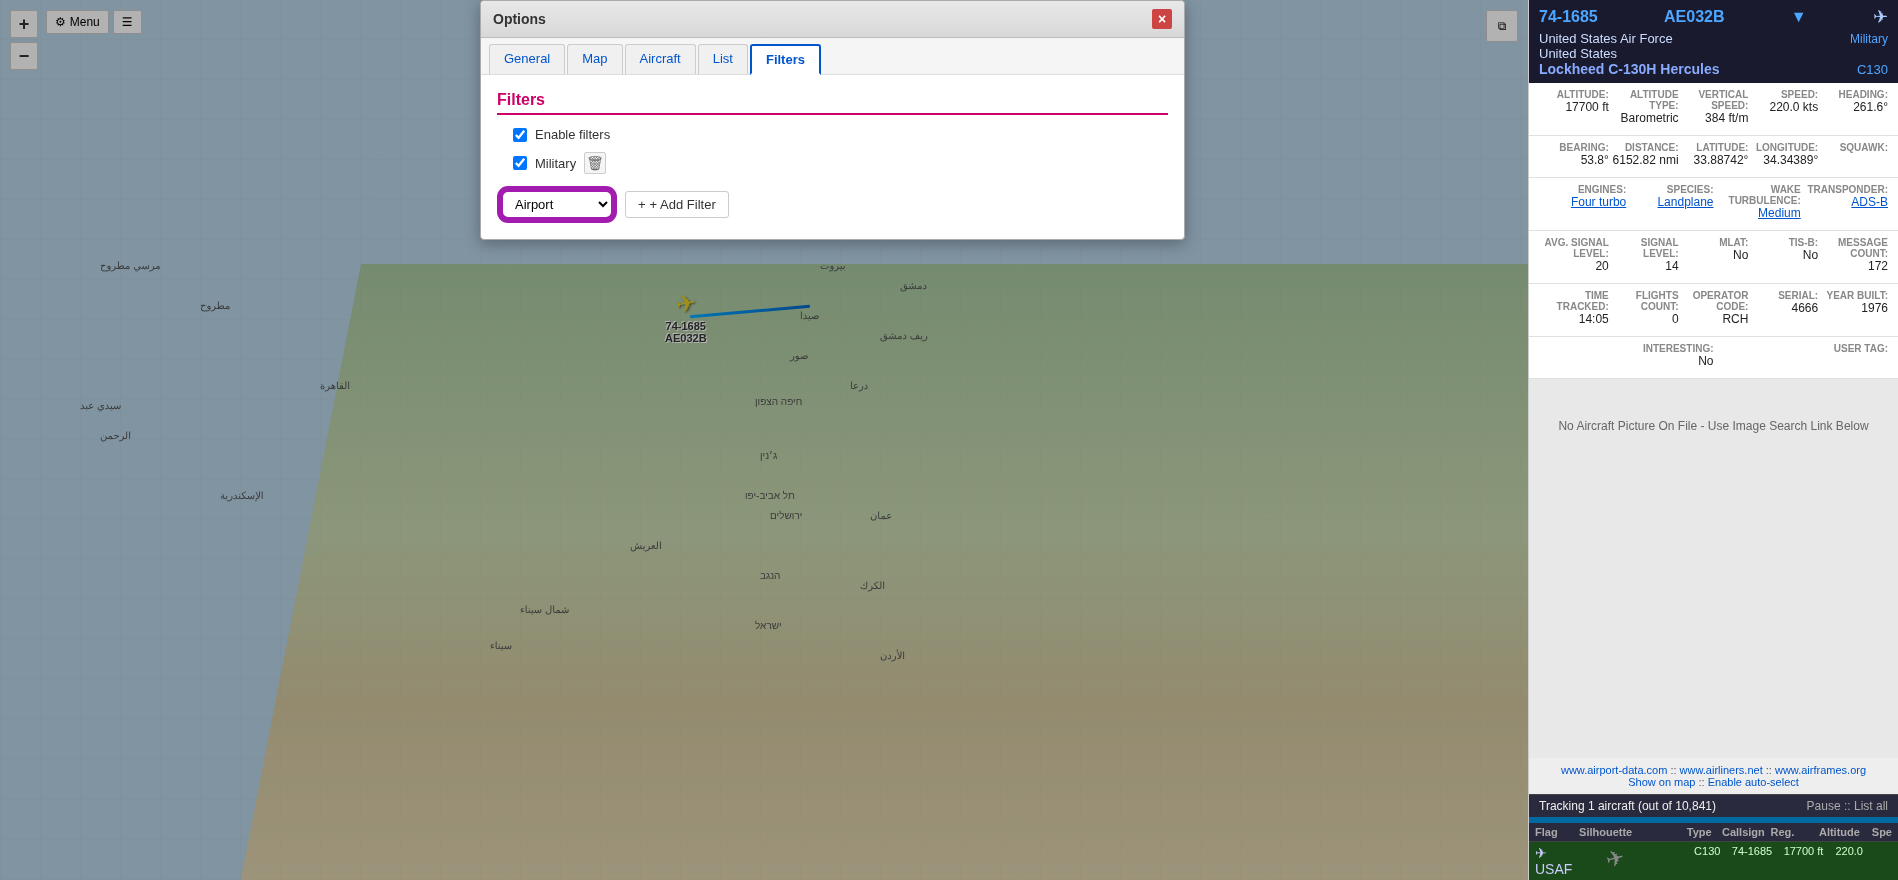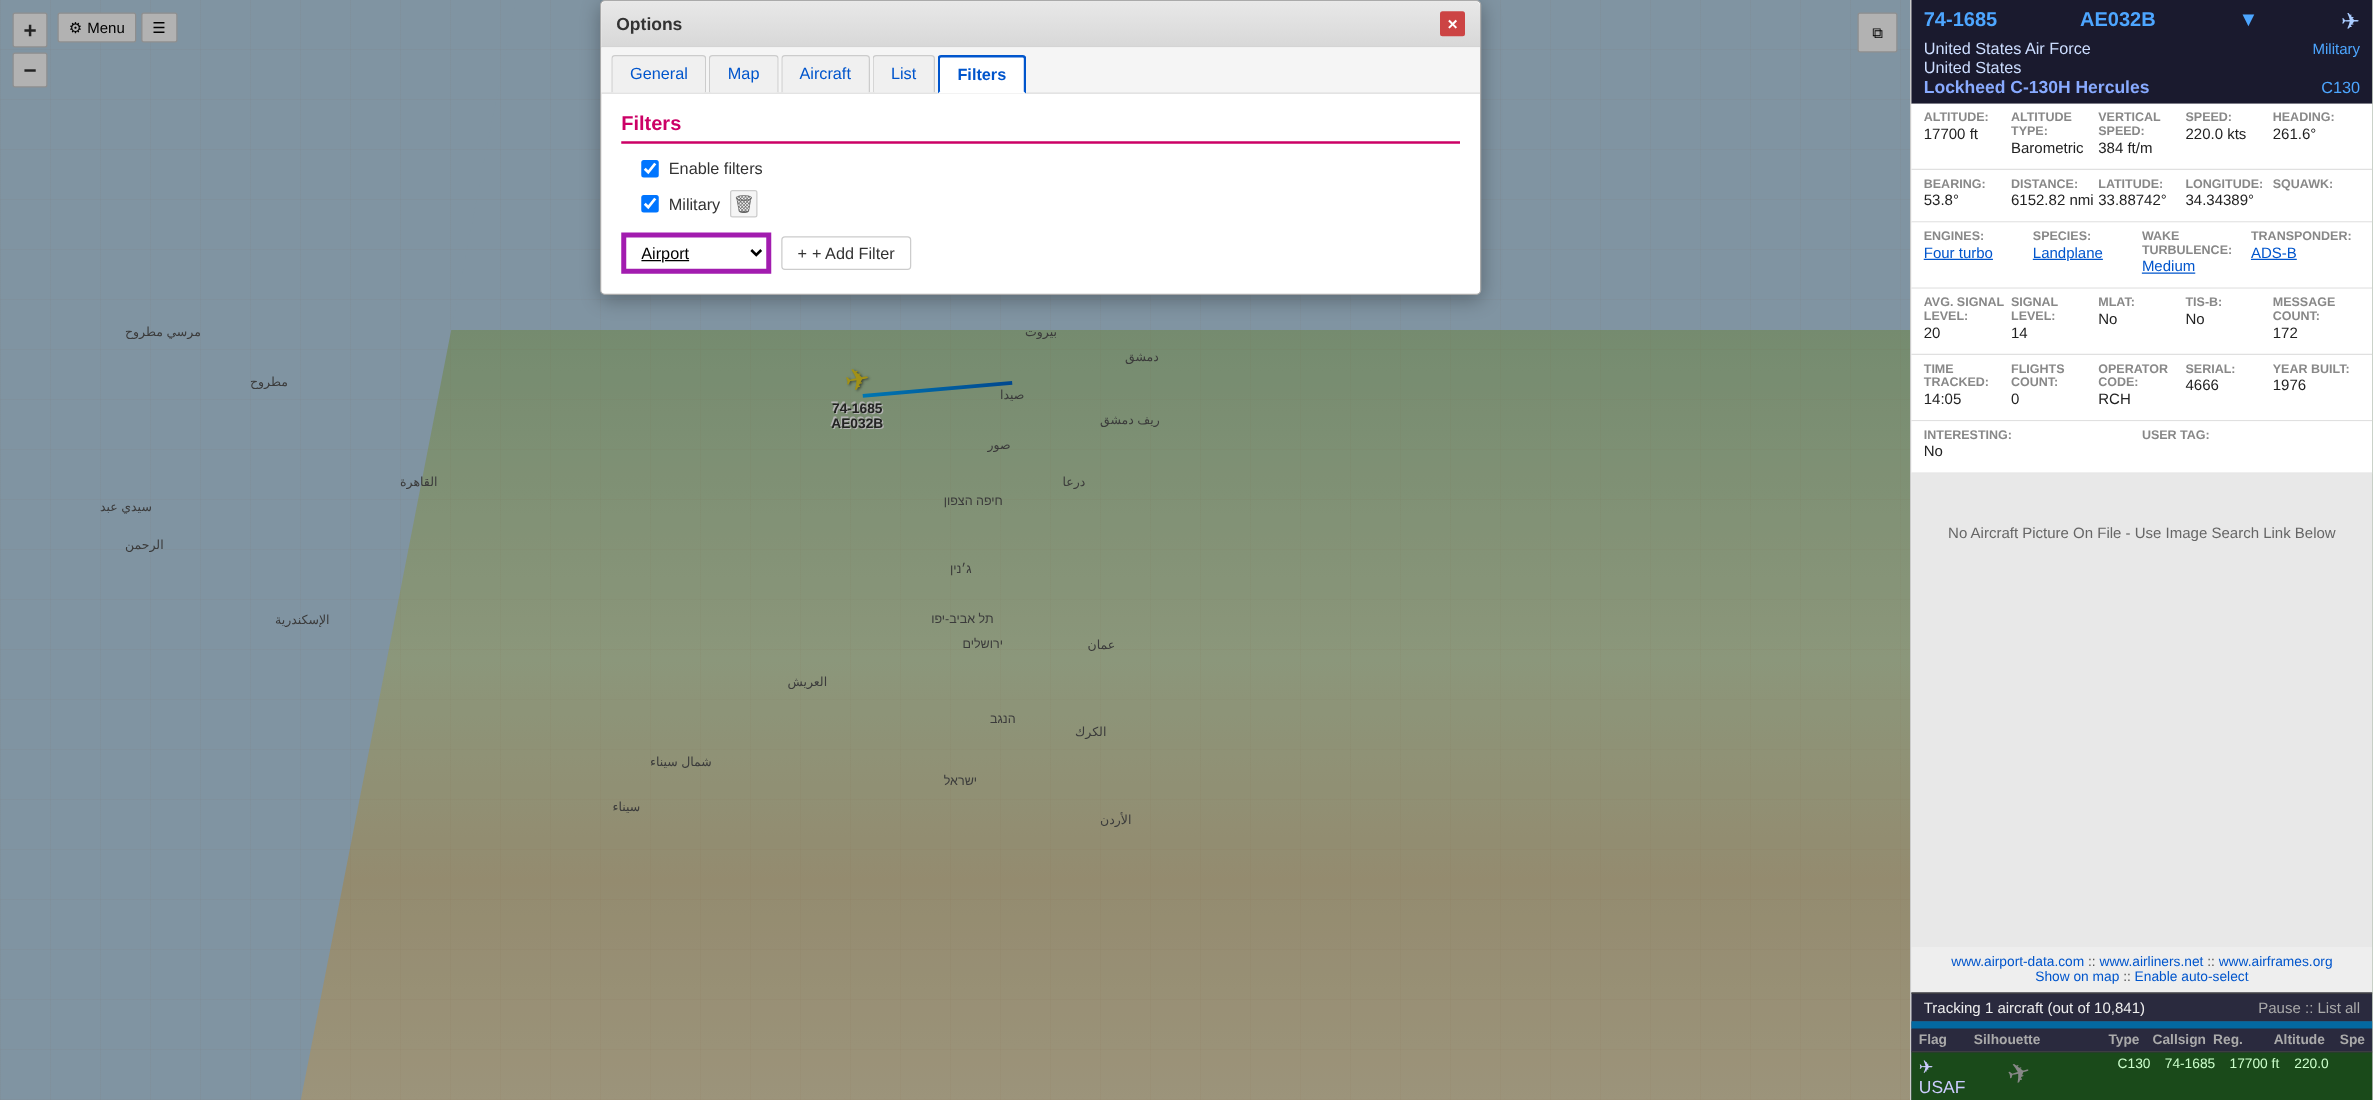--- a/index.html
+++ b/index.html
@@ -193,27 +193,26 @@
       display: flex; align-items: center; justify-content: center;
       font-size: 14px; color: #666;
     }
 
     .filter-add-row {
       display: flex; align-items: center; gap: 8px;
       margin-top: 12px;
     }
     .filter-select {
       padding: 4px 8px;
-      border: 4px solid #a21caf;
-      border-radius: 0;
+      border: 6px solid #a21caf;
+      border-radius: 11px;
       font-size: 13px;
       background: white;
       cursor: pointer;
       min-width: 120px;
-      text-decoration: underline;
     }
     .add-filter-btn {
       padding: 5px 12px;
       background: white; border: 1px solid #ccc;
       border-radius: 3px; cursor: pointer;
       font-size: 13px; color: #333;
       display: flex; align-items: center; gap: 4px;
     }
 
     
@@ -262,21 +261,21 @@
     .info-grid {
       padding: 6px 10px;
       background: white;
       border-bottom: 1px solid #e0e0e0;
     }
     .info-row {
       display: flex; gap: 0;
       margin-bottom: 4px;
     }
     .info-cell {
-      flex: 1; min-width: 0;
+      flex: 1; min-width: 0; text-align: right;
     }
     .info-label {
       font-size: 10px; color: #888; font-weight: bold;
       text-transform: uppercase;
     }
     .info-value {
       font-size: 12px; color: #222;
     }
     .info-value.link {
       color: #0055cc; cursor: pointer; text-decoration: underline;
@@ -374,21 +373,21 @@
   <div class="map-label" style="top:280px;left:900px;">دمشق</div>
   <div class="map-label" style="top:310px;left:800px;">صيدا</div>
   <div class="map-label" style="top:330px;left:880px;">ريف دمشق</div>
   <div class="map-label" style="top:380px;left:850px;">درعا</div>
   <div class="map-label" style="top:350px;left:790px;">صور</div>
   <div class="map-label" style="top:396px;left:755px;">חיפה הצפון</div>
   <div class="map-label" style="top:450px;left:760px;">ג׳נין</div>
   <div class="map-label" style="top:490px;left:745px;">תל אביב-יפו</div>
   <div class="map-label" style="top:510px;left:770px;">ירושלים</div>
   <div class="map-label" style="top:510px;left:870px;">عمان</div>
-  <div class="map-label" style="top:570px;left:792px;">הנגב</div>
+  <div class="map-label" style="top:570px;left:760px;">הנגב</div>
   <div class="map-label" style="top:620px;left:755px;">ישראל</div>
   <div class="map-label" style="top:540px;left:630px;">العريش</div>
   <div class="map-label" style="top:580px;left:860px;">الكرك</div>
   <div class="map-label" style="top:650px;left:880px;">الأردن</div>
   <div class="map-label" style="top:604px;left:520px;">شمال سيناء</div>
   <div class="map-label" style="top:640px;left:490px;">سيناء</div>
   <div class="map-label" style="top:180px;left:510px;">مرسي مطروح</div>
   <div class="map-label" style="top:260px;left:100px;">مرسي مطروح</div>
   <div class="map-label" style="top:300px;left:200px;">مطروح</div>
   <div class="map-label" style="top:400px;left:80px;">سيدي عبد</div>

